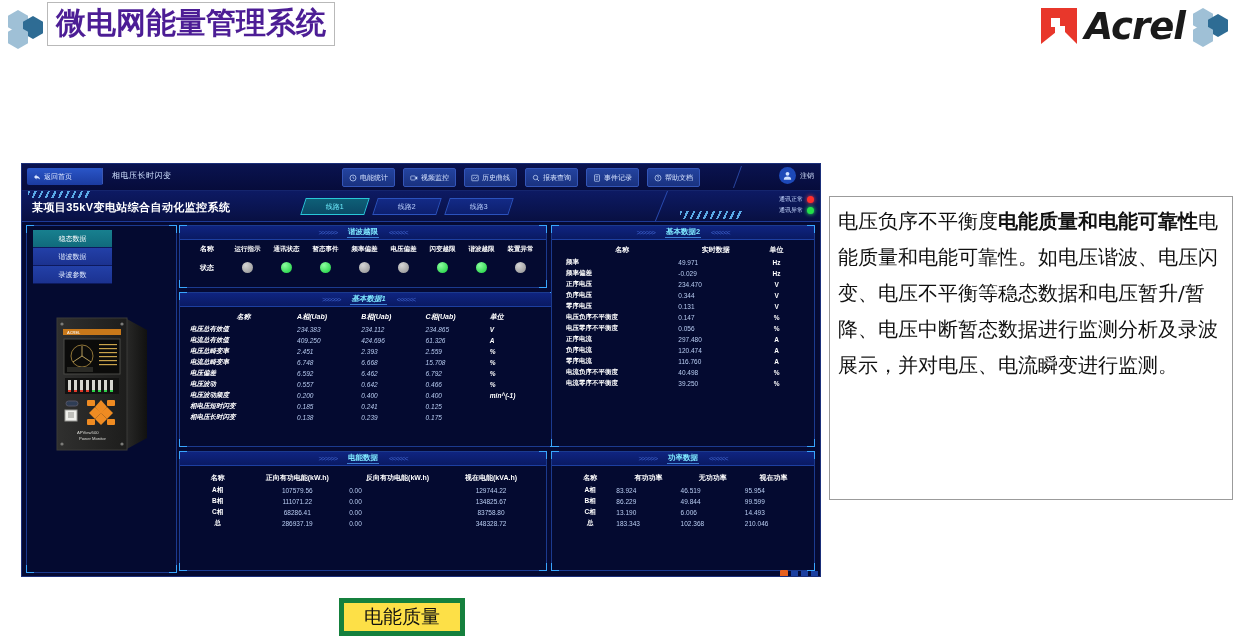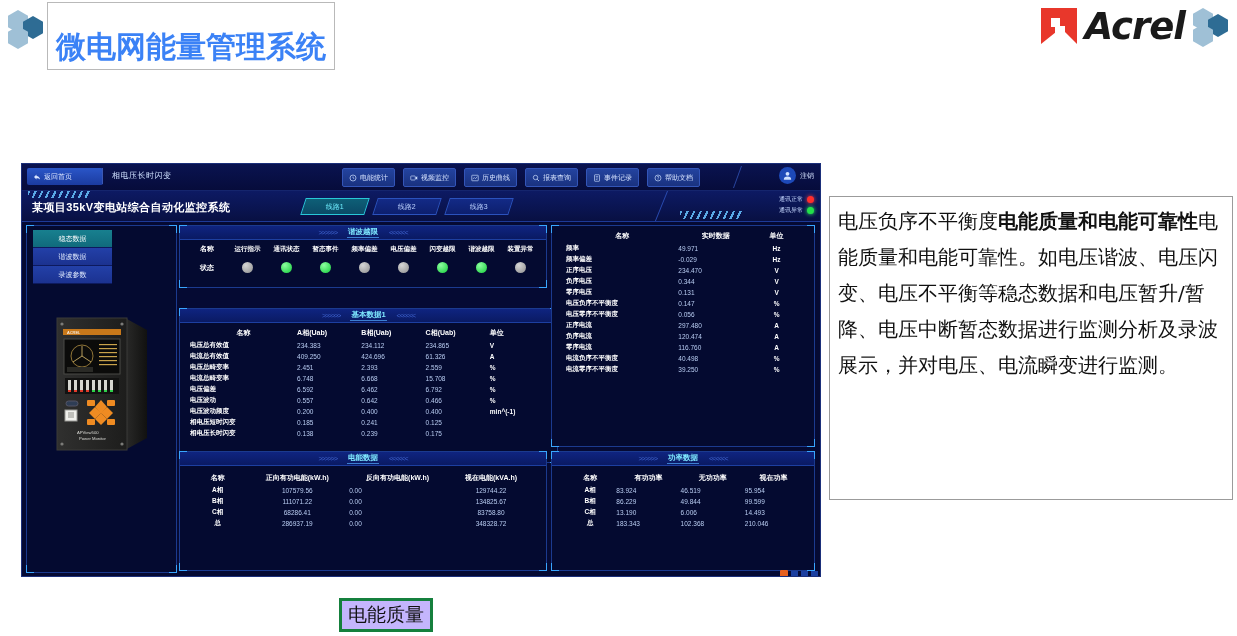--- a/index.html
+++ b/index.html
@@ -11,21 +11,21 @@
   
   #page-header{position:absolute;left:0;top:0;width:1237px;height:56px;}
   .hex-cluster{position:absolute;}
   .hex{position:absolute;width:20px;height:23px;background:#6f9fc0;
        clip-path:polygon(50% 0%,100% 25%,100% 75%,50% 100%,0% 75%,0% 25%);}
   .hex.dark{background:#2e6c94;}
   .hex.light{background:#9fc0d6;}
   #title-box{position:absolute;left:47px;top:2px;border:1px solid #b9b9b9;
     padding:1px 8px 3px 8px;}
   #title-box .t{font-family:"DejaVu Sans",sans-serif;font-weight:bold;
-    font-size:30px;color:#3b82f6;line-height:38px;white-space:nowrap;margin-top:24px;}
+    font-size:30px;color:#4c1d95;line-height:38px;white-space:nowrap;}
   #acrel-logo{position:absolute;right:10px;top:0px;height:52px;display:flex;align-items:center;}
   #acrel-mark{width:40px;height:40px;position:relative;margin-right:6px;}
   #acrel-text{font-family:"DejaVu Sans",sans-serif;font-style:italic;font-weight:bold;
     font-size:37px;color:#1a1a1a;letter-spacing:-1px;}
 
   
   #app{position:absolute;left:21px;top:163px;width:798px;height:412px;
     background:#050a33;border:1px solid #1b2f7a;overflow:hidden;}
   
   #topnav{position:relative;height:26px;background:linear-gradient(180deg,#0a1350 0%,#060c3b 100%);
@@ -110,34 +110,34 @@
   
   #panel-status{left:157px;top:3px;width:368px;height:63px;}
   #status-grid{padding:4px 6px 0 6px;}
   .st-row{display:flex;align-items:center;}
   .st-row .rl{width:42px;font-size:7px;color:#ffffff;font-weight:bold;text-align:center;}
   .st-cell{flex:1;text-align:center;font-size:6.5px;color:#ffffff;font-weight:bold;}
   .st-lamp{width:11px;height:11px;border-radius:50%;margin:0 auto;}
   .st-lamp.on{background:radial-gradient(circle at 35% 30%,#8cff9f,#14cc3a);}
   .st-lamp.off{background:radial-gradient(circle at 35% 30%,#d6d6d6,#8e8e8e);}
 
-  #panel-basic1{left:157px;top:86px;width:379px;height:155px;}
+  #panel-basic1{left:157px;top:70px;width:379px;height:155px;font-style:italic;}
   #panel-basic2{left:529px;top:3px;width:264px;height:222px;}
   #panel-energy{left:157px;top:229px;width:368px;height:120px;}
   #panel-power{left:529px;top:229px;width:264px;height:120px;}
 
   
   #desc-box{position:absolute;left:829px;top:196px;width:404px;height:304px;
     border:1px solid #9b9b9b;background:#fff;box-sizing:border-box;padding:6px 8px;}
   #desc-box p{margin:0;font-family:"DejaVu Sans",sans-serif;font-size:20px;
     line-height:36px;color:#111;letter-spacing:0px;}
   #desc-box b{font-weight:bold;margin-top:41px;}
 
-  #caption{position:absolute;left:339px;top:598px;border:3px solid #15803d;
-    padding:1px 6px;background:#c4b5fd;}
+  #caption{position:absolute;left:339px;top:598px;border:5px solid #15803d;
+    padding:1px 20px;background:#fde047;}
   #caption .t{font-family:"DejaVu Sans",sans-serif;font-size:19px;color:#111;}
 </style>
 </head>
 <body>
 
 <div id="page-header">
 
   <div class="hex-cluster" style="left:8px;top:10px;">
     <div class="hex light" style="left:0px;top:0px;"></div>
     <div class="hex dark" style="left:15px;top:6px;"></div>
@@ -513,20 +513,25 @@
           </tbody>
         </table>
       </div>
     </div>
 
     <div class="panel" id="panel-basic2">
       <div class="corner c-tl"></div>
       <div class="corner c-tr"></div>
       <div class="corner c-bl"></div>
       <div class="corner c-br"></div>
+      <div class="panel-head">
+        <span class="arrows">&gt;&gt;&gt;&gt;&gt;&gt;</span>
+        <span class="ptitle">基本数据2</span>
+        <span class="arrows">&lt;&lt;&lt;&lt;&lt;&lt;</span>
+      </div>
       <div class="pad" style="padding-left:14px;padding-right:14px;">
         <table class="dt">
           <colgroup>
               <col style="width:48%">
               <col style="width:32%">
               <col style="width:20%">
             </colgroup>
           <thead>
               <tr>
             <th style="text-align:center">名称</th>

